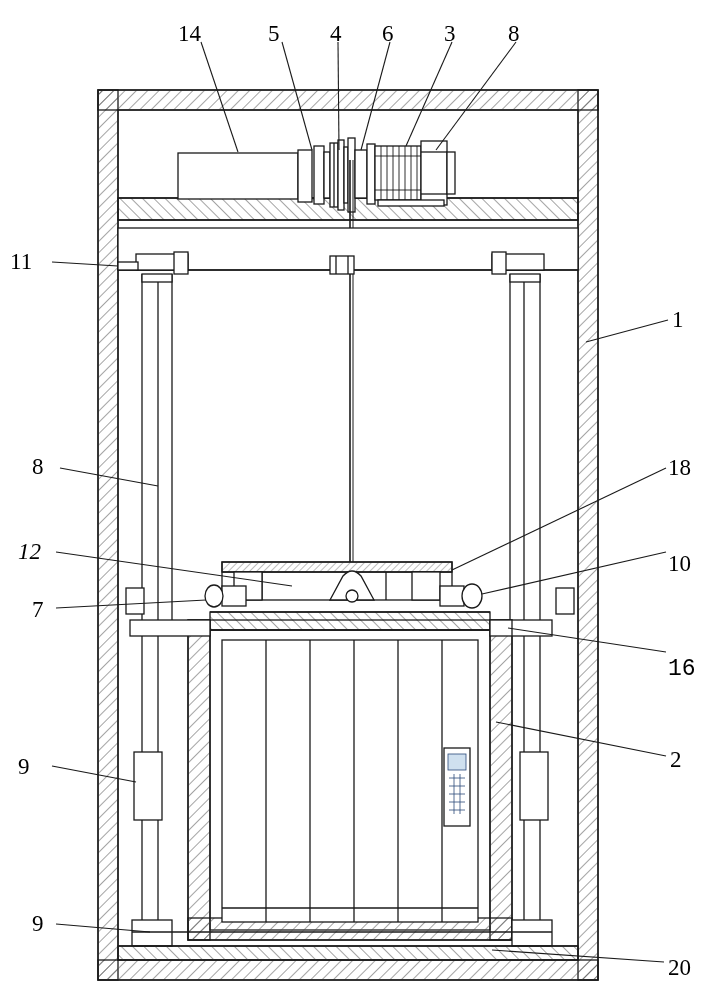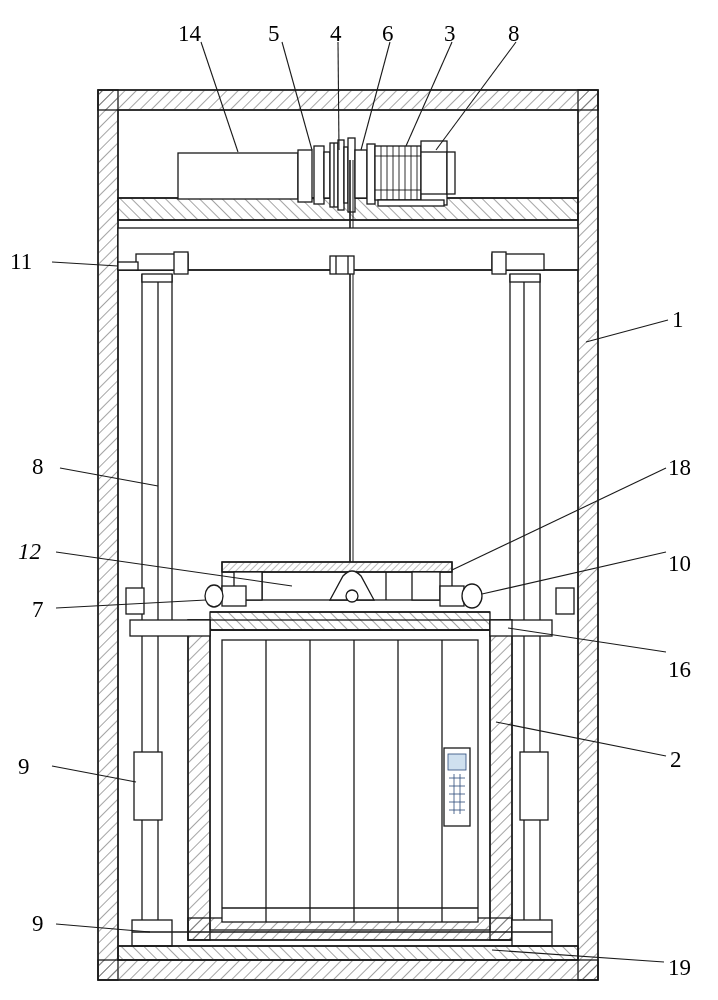--- a/index.html
+++ b/index.html
@@ -201,19 +201,19 @@
 <div class="lbl" style="left:382px;top:22px;">6</div>
 <div class="lbl" style="left:444px;top:22px;">3</div>
 <div class="lbl" style="left:508px;top:22px;">8</div>
 <div class="lbl" style="left:10px;top:250px;">11</div>
 <div class="lbl" style="left:672px;top:308px;">1</div>
 <div class="lbl" style="left:32px;top:455px;">8</div>
 <div class="lbl" style="left:668px;top:456px;">18</div>
 <div class="lbl" style="left:18px;top:540px;font-style:italic;">12</div>
 <div class="lbl" style="left:668px;top:540px;margin-top:12px;">10</div>
 <div class="lbl" style="left:32px;top:598px;">7</div>
-<div class="lbl" style="left:668px;top:658px;">16</div>
+<div class="lbl" style="left:668px;top:658px;font-family:Liberation Mono, monospace;">16</div>
 <div class="lbl" style="left:18px;top:755px;">9</div>
 <div class="lbl" style="left:670px;top:748px;">2</div>
 <div class="lbl" style="left:32px;top:912px;">9</div>
-<div class="lbl" style="left:668px;top:956px;">19</div>
+<div class="lbl" style="left:668px;top:956px;">20</div>
 
 </div>
 
 </body></html>

